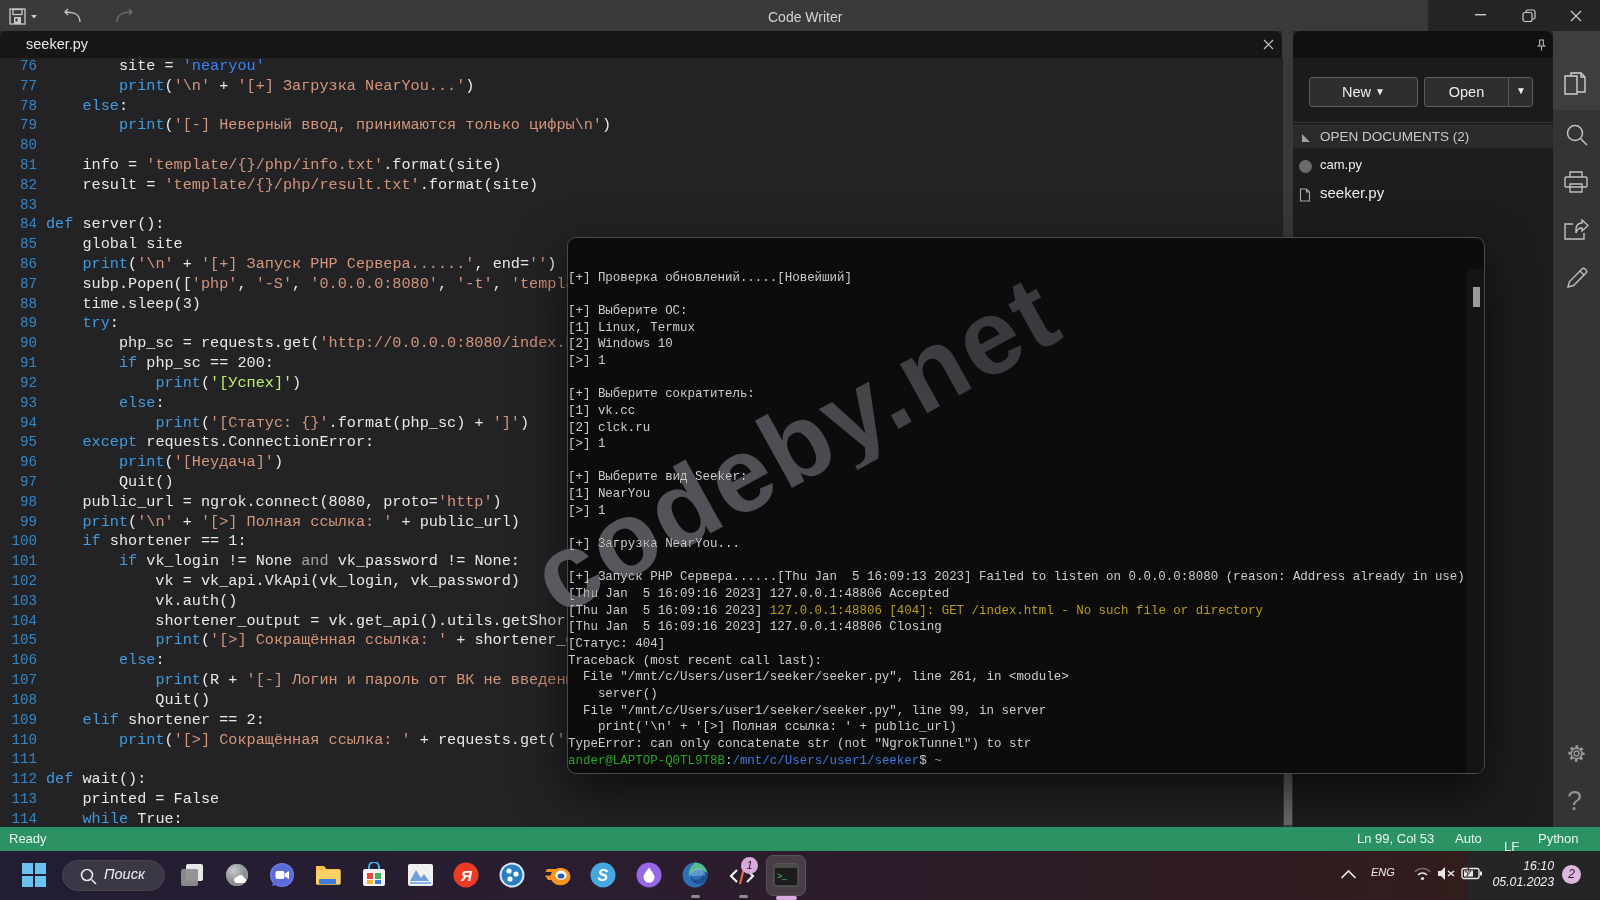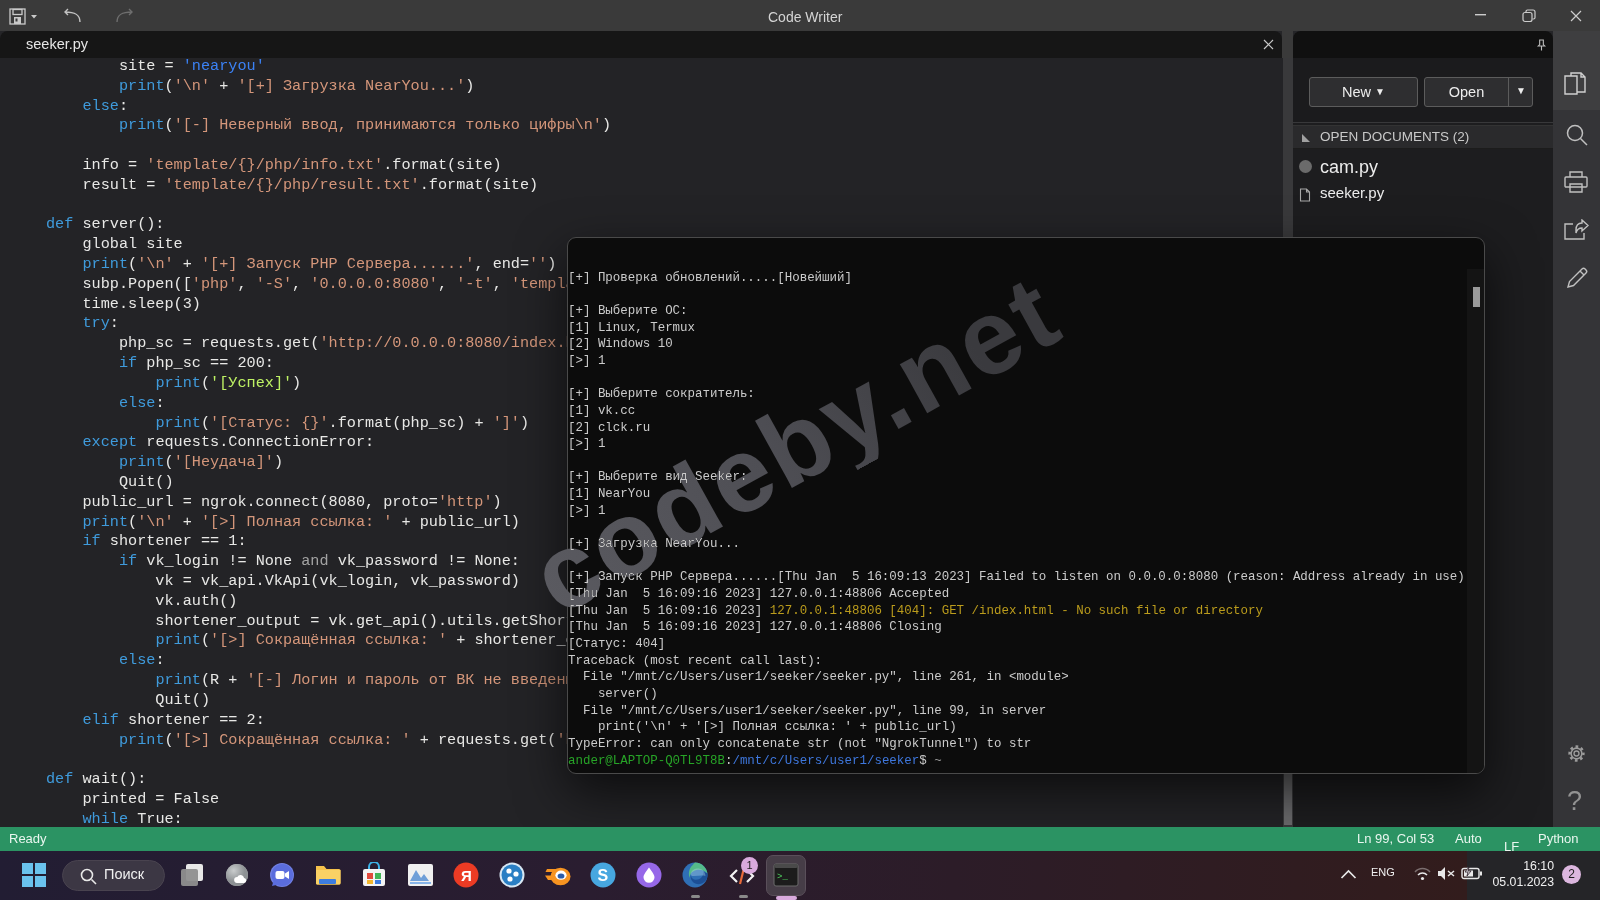--- a/index.html
+++ b/index.html
@@ -1,21 +1,21 @@
 <!DOCTYPE html>
 <html><head><meta charset="utf-8">
 <style>
 * { margin:0; padding:0; box-sizing:border-box; }
 html,body { width:1600px; height:900px; overflow:hidden; background:#252528; font-family:"Liberation Sans", sans-serif; }
 .abs { position:absolute; }
 pre { font-family:"Liberation Mono", monospace; }
 </style></head>
 <body>
 
-<div class="abs" style="left:0;top:0;width:1600px;height:31px;background:#3a3a3a;">
+<div class="abs" style="left:0;top:0;width:1428px;height:31px;background:#3a3a3a;">
   <svg class="abs" style="left:9px;top:8px" width="34" height="17" viewBox="0 0 34 17" fill="none" stroke="#c9c9c9" stroke-width="1.3">
     <rect x="1" y="1" width="15" height="15"></rect>
     <rect x="4" y="1.5" width="9" height="5" fill="#3a3a3a"></rect>
     <rect x="5" y="9" width="7" height="7" fill="#c9c9c9" stroke="none"></rect>
     <rect x="6.5" y="10.5" width="2" height="3" fill="#3a3a3a" stroke="none"></rect>
     <path d="M28 12 l6 0 -3 3.4 z" fill="#c9c9c9" stroke="none" transform="translate(-6,-5)"></path>
   </svg>
   <svg class="abs" style="left:64px;top:8px" width="20" height="16" viewBox="0 0 20 16" fill="none" stroke="#c2c2c2" stroke-width="1.4">
     <path d="M4 1 L1 4 L4 7 M1 4 C10 4 16 6 16 14"></path>
   </svg>
@@ -38,20 +38,59 @@
 <div class="abs" style="left:0;top:31px;width:1282px;height:27px;background:#161616;border-radius:8px 8px 0 0;">
   <div class="abs" style="left:26px;top:5px;color:#e6e6e6;font-size:14.5px;">seeker.py</div>
   <svg class="abs" style="left:1263px;top:8px" width="11" height="11" viewBox="0 0 11 11" stroke="#c8c8c8" stroke-width="1.2">
       <path d="M1 1 L10 10 M10 1 L1 10"></path>
     </svg>
 </div>
 
 <div class="abs" style="left:1282px;top:31px;width:11px;height:27px;background:#3a3a3a;"></div>
 
 <div class="abs" style="left:0;top:58px;width:1283px;height:769px;background:#232326;overflow:hidden;">
+  <pre class="abs" style="right:1246px;top:-1.1px;text-align:right;font-size:14.2px;line-height:19.82px;color:#3586c4;">76
+77
+78
+79
+80
+81
+82
+83
+84
+85
+86
+87
+88
+89
+90
+91
+92
+93
+94
+95
+96
+97
+98
+99
+100
+101
+102
+103
+104
+105
+106
+107
+108
+109
+110
+111
+112
+113
+114</pre>
   <pre class="abs" style="left:46px;top:-1.1px;font-size:15.2px;line-height:19.82px;color:#e8e8e6;">        site = <span style="color:#3b82f6">'nearyou'</span>
         <span style="color:#3f9bdc">print</span>(<span style="color:#d4967a">'\n'</span> + <span style="color:#d4967a">'[+] Загрузка NearYou...'</span>)
     <span style="color:#3f9bdc">else</span>:
         <span style="color:#3f9bdc">print</span>(<span style="color:#d4967a">'[-] Неверный ввод, принимаются только цифры\n'</span>)
 
     info = <span style="color:#d4967a">'template/{}/php/info.txt'</span>.format(site)
     result = <span style="color:#d4967a">'template/{}/php/result.txt'</span>.format(site)
 
 <span style="color:#3f9bdc">def</span> server():
     <span style="color:#e5e5e5">global</span> site
@@ -101,21 +140,21 @@
 <div class="abs" style="left:1424px;top:77px;width:109px;height:30px;background:#2e2e30;border:1px solid #5c5c5c;border-radius:3px;color:#ededed;font-size:14.5px;">
   <div class="abs" style="left:0;top:0;width:83px;text-align:center;line-height:28px;">Open</div>
   <div class="abs" style="left:83px;top:0;width:1px;height:28px;background:#5c5c5c;"></div>
   <div class="abs" style="left:84px;top:0;width:24px;text-align:center;line-height:28px;font-size:10px;"><span style="position:relative;top:-1px;">▼</span></div>
 </div>
 <div class="abs" style="left:1293px;top:125px;width:260px;height:24px;background:#2a2a2c;border-top:1px solid #333;border-bottom:1px solid #1c1c1c;">
   <div class="abs" style="left:9px;top:8px;width:0;height:0;border-left:8px solid #a0a0a0;border-top:8px solid transparent;"></div>
   <div class="abs" style="left:27px;top:3px;color:#c9c9c9;font-size:13.5px;">OPEN DOCUMENTS (2)</div>
 </div>
 <div class="abs" style="left:1299px;top:160px;width:13px;height:13px;border-radius:50%;background:#6b6b6b;"></div>
-<div class="abs" style="left:1320px;top:157px;color:#ececec;font-size:18px;">cam.py</div>
+<div class="abs" style="left:1320px;top:157px;color:#ececec;font-size:13px;">cam.py</div>
 <svg class="abs" style="left:1299px;top:188px" width="12" height="14" viewBox="0 0 12 14" fill="none" stroke="#a8a8a8" stroke-width="1.1">
   <path d="M1.5 1 h6 l3 3 v9 h-9 z M7.5 1 v3 h3"></path>
 </svg>
 <div class="abs" style="left:1320px;top:184px;color:#ececec;font-size:15px;">seeker.py</div>
 
 <div class="abs" style="left:1553px;top:31px;width:47px;height:79px;background:#3e3e40;"></div>
 <div class="abs" style="left:1553px;top:110px;width:47px;height:717px;background:#343437;"></div>
 <svg class="abs" style="left:1563px;top:71px" width="26" height="28" viewBox="0 0 26 28" fill="none" stroke="#d0d0d0" stroke-width="1.4">
   <path d="M2 5 h12 v18 h-12 z"></path>
   <path d="M8 5 v-3 h10 l4 4 v15 h-8 M18 2 v4 h4"></path>
@@ -180,21 +219,21 @@
 <div class="abs" style="left:541px;top:532px;line-height:106px;transform:rotate(-29deg);transform-origin:0 53px;font-size:106px;font-weight:bold;letter-spacing:3px;background:linear-gradient(90deg,#5a5a60 0%,#4e4e54 45%,#3a3a3e 85%);-webkit-background-clip:text;background-clip:text;color:transparent;white-space:nowrap;pointer-events:none;mix-blend-mode:lighten;">codeby.net</div>
 
 <div class="abs" style="left:0;top:827px;width:1600px;height:24px;background:#2b9363;color:#e9f6ef;font-size:13px;">
   <div class="abs" style="left:9px;top:4px;">Ready</div>
   <div class="abs" style="left:1357px;top:4px;">Ln 99, Col 53</div>
   <div class="abs" style="left:1455px;top:4px;">Auto</div>
   <div class="abs" style="left:1504px;top:12px;">LF</div>
   <div class="abs" style="left:1538px;top:4px;">Python</div>
 </div>
 
-<div class="abs" style="left:0;top:851px;width:1467px;height:49px;background:linear-gradient(90deg,#221d33 0%,#2a1d30 40%,#2c1c28 65%,#321c1c 100%);">
+<div class="abs" style="left:0;top:851px;width:1467px;height:49px;background:linear-gradient(90deg,#221d33 0%,#2a1d30 40%,#2c1c28 65%,#321c1c 100%);font-style:italic;">
 
   <svg class="abs" style="left:22px;top:12px" width="24" height="24" viewBox="0 0 24 24">
     <rect x="0" y="0" width="11" height="11" fill="#6ac2ee"></rect>
       <rect x="13" y="0" width="11" height="11" fill="#6ac2ee"></rect>
     <rect x="0" y="13" width="11" height="11" fill="#6ac2ee"></rect>
       <rect x="13" y="13" width="11" height="11" fill="#6ac2ee"></rect>
   </svg>
 
   <div class="abs" style="left:62px;top:9px;width:103px;height:31px;background:#3c3744;border-radius:16px;border:1px solid #49434f;">
     <svg class="abs" style="left:17px;top:7px" width="17" height="17" viewBox="0 0 17 17" fill="none" stroke="#e8e8e8" stroke-width="1.6">

